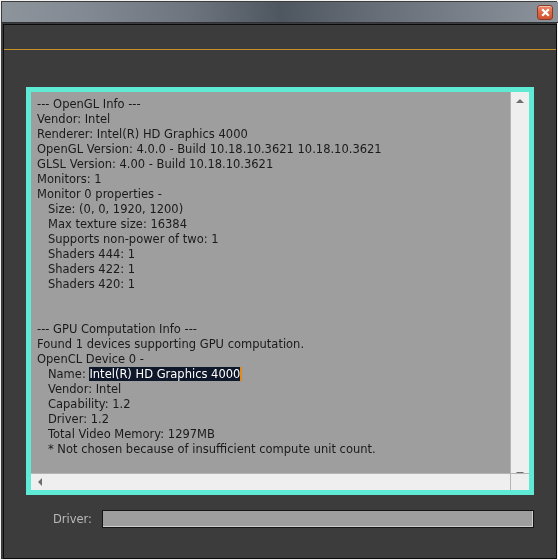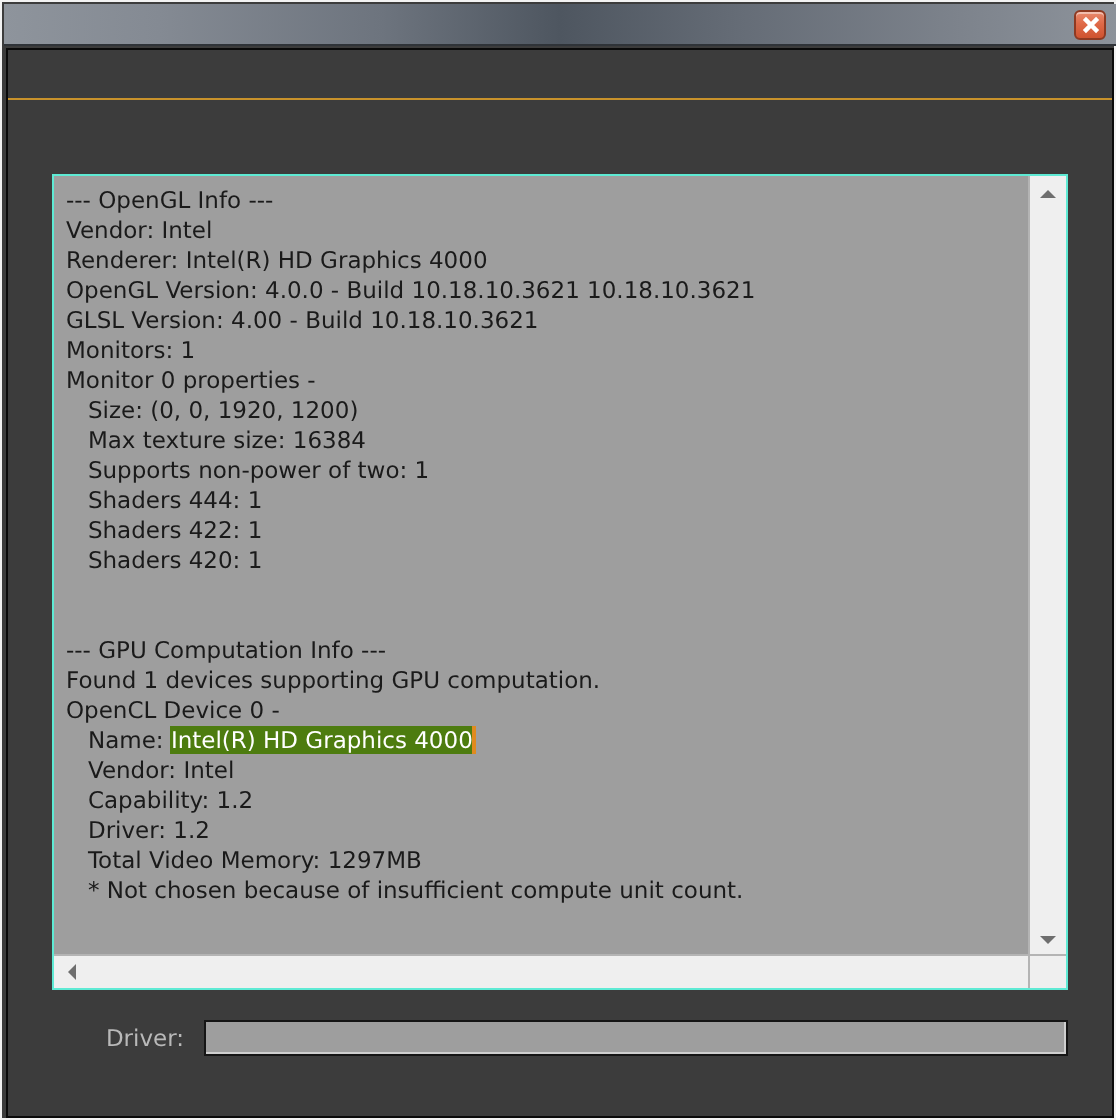--- a/index.html
+++ b/index.html
@@ -154,42 +154,42 @@
     border-top: 1px solid #c8922b;
     box-sizing: border-box;
   }
 
   
   #console-area {
     position: absolute;
     left: 22px; top: 37px;
     width: 508px; height: 408px;
     box-sizing: border-box;
-    border: 1px solid #5eead4;
+    border: 5px solid #5eead4;
     background: #9e9e9e;
     overflow: hidden;
   }
   #console-text {
     position: absolute;
     left: 0; top: 0;
     width: 487px; height: 390px;
     box-sizing: border-box;
     padding: 5px 4px 0 6px;
     overflow: hidden;
     background: #9e9e9e;
     color: #1a1a1a;
     font-family: "DejaVu Sans", sans-serif;
     font-size: 11.5px;
     line-height: 15px;
     white-space: pre;
     cursor: text;
   }
   #console-text .line { display: block; height: 15px; }
   #console-text .sel {
-    background: #4d7c0f;
+    background: #0f172a;
     color: #ffffff;
     border-right: 2px solid #e08a1e;
     padding-right: 0;
   }
   #vscroll {
     position: absolute;
     right: 0; top: 0;
     width: 19px; height: 390px;
     border-left: 1px solid #b4b4b4;
     box-sizing: border-box;

